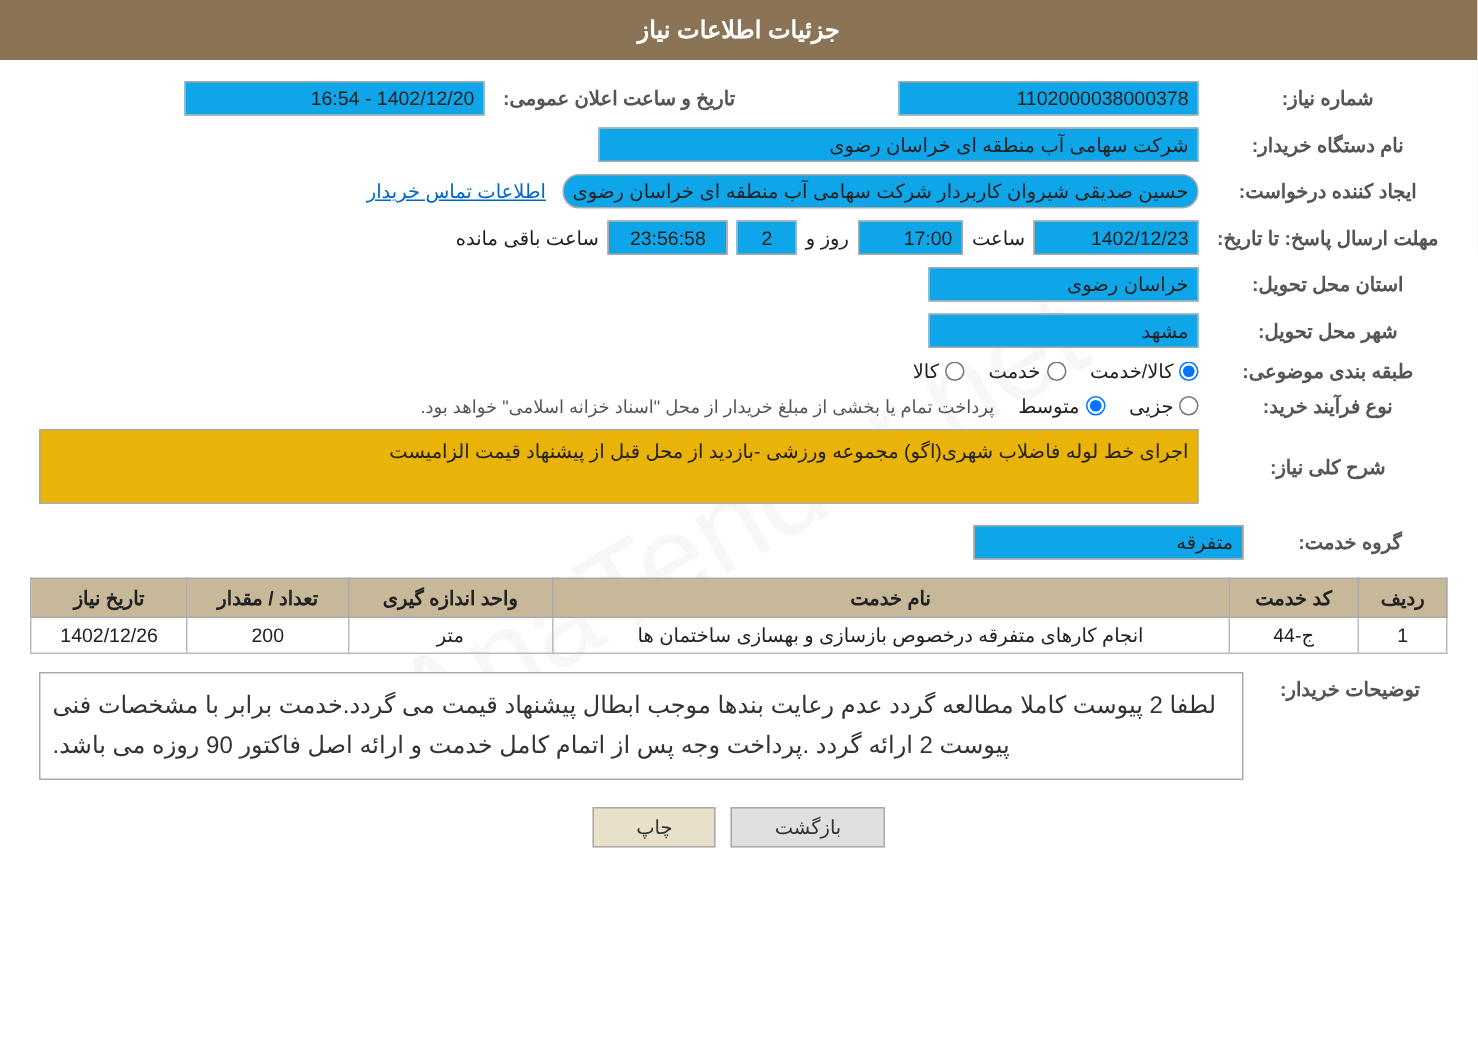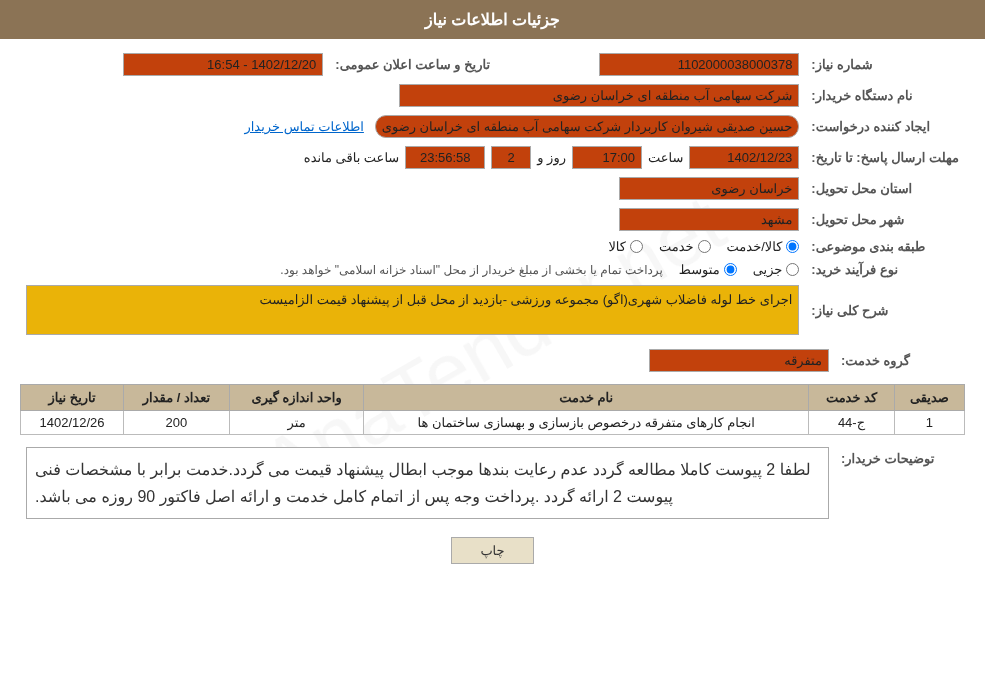--- a/index.html
+++ b/index.html
@@ -31,31 +31,31 @@
       width: 100%;
       border-collapse: collapse;
       margin-bottom: 6px;
     }
     .info-table td {
       padding: 4px 6px;
       vertical-align: middle;
     }
     .label-cell {
       color: #555;
-      text-align: left;
+      text-align: center;
       white-space: nowrap;
       font-weight: bold;
       width: 130px;
     }
     .value-cell {
       text-align: right;
     }
     .input-box {
       border: 1px solid #aaa;
-      background: #c2410c;
+      background: #0ea5e9;
       padding: 3px 6px;
       min-height: 22px;
       display: inline-block;
       min-width: 200px;
     }
     .input-box-wide {
       min-width: 400px;
     }
     .blue-link {
       color: #0066cc;
@@ -285,21 +285,21 @@
         <td class="value-cell">
           <span class="input-box" style="min-width:180px;">متفرقه</span>
         </td>
       </tr>
     </tbody>
       </table>
 
     <table class="services-table">
       <thead>
         <tr>
-          <th>صدیقی</th>
+          <th>ردیف</th>
           <th>کد خدمت</th>
           <th>نام خدمت</th>
           <th>واحد اندازه گیری</th>
           <th>تعداد / مقدار</th>
           <th>تاریخ نیاز</th>
         </tr>
       </thead>
       <tbody id="services-tbody">
       <tr>
             <td>1</td>
@@ -317,18 +317,19 @@
           <tr>
         <td class="label-cell" style="width:130px;vertical-align:top;padding-top:8px;">توضیحات خریدار:</td>
         <td>
           <div class="buyer-notes">لطفا 2 پیوست کاملا مطالعه گردد عدم رعایت بندها موجب ابطال پیشنهاد قیمت می گردد.خدمت برابر با مشخصات فنی پیوست 2 ارائه گردد .پرداخت وجه پس از اتمام کامل خدمت و ارائه اصل فاکتور 90 روزه می باشد.</div>
         </td>
       </tr>
     </tbody>
       </table>
 
     <div class="buttons-row">
+      <button class="btn btn-back">بازگشت</button>
       <button class="btn btn-print">چاپ</button>
     </div>
 
   </div>
   <div class="watermark">AnaTender.net</div>
 </div>
 
 </body></html>

